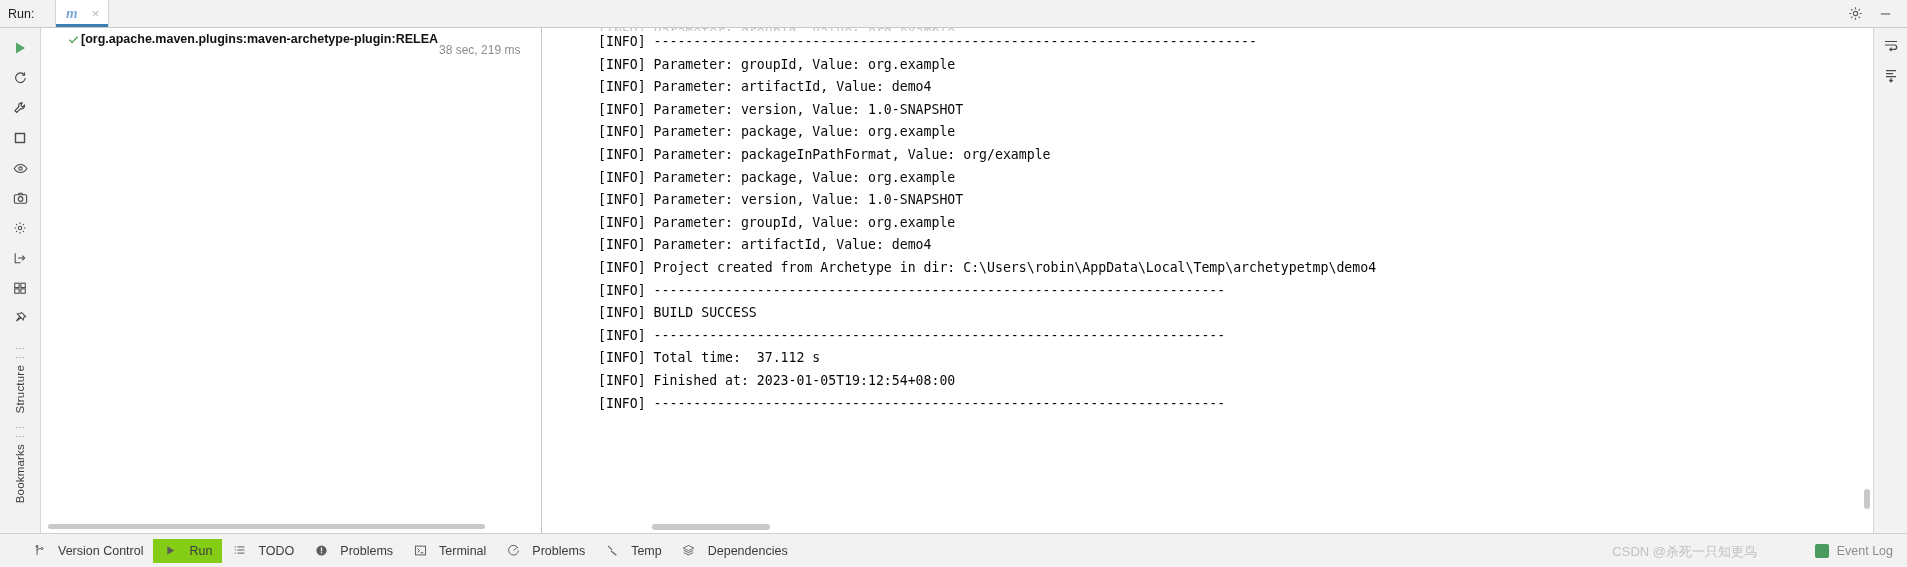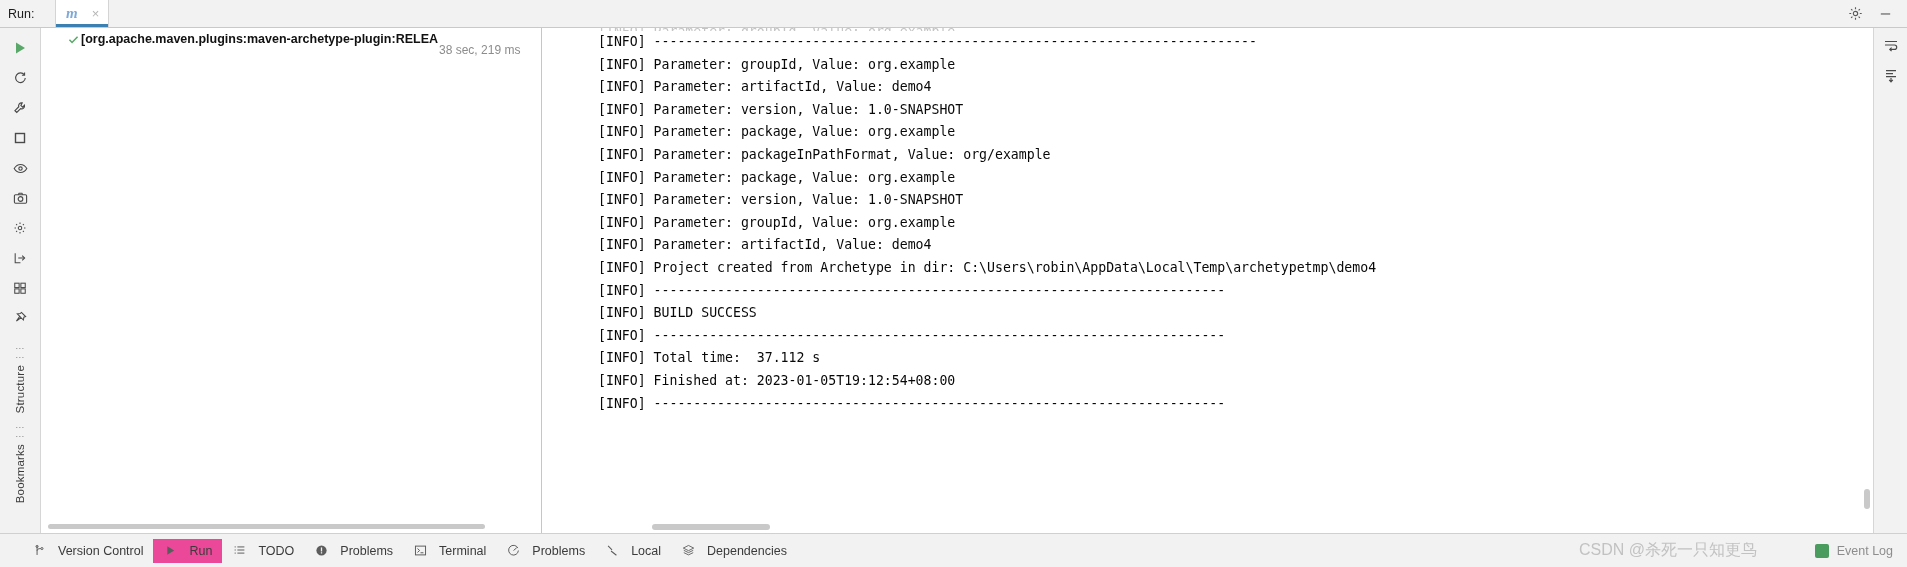--- a/index.html
+++ b/index.html
@@ -255,41 +255,41 @@
   .sb-item {
     display: flex;
     align-items: center;
     gap: 12px;
     height: 24px;
     padding: 0 10px;
     font-size: 12.5px;
     color: #3b3b3b;
     white-space: nowrap;
   }
-  .sb-item.active { background: #ec4899; text-align: center; }
+  .sb-item.active { background: #84cc16; text-align: center; }
   .sb-icon {
     width: 14px; height: 14px;
     display: flex; align-items: center; justify-content: center;
     color: #5c5c5c;
     font-size: 12px;
   }
   .sb-right {
     position: absolute;
     right: 14px;
     display: flex;
     align-items: flex-end;
     gap: 8px;
     font-size: 12.5px;
     color: #8d8d8d;
   }
   .watermark {
     position: absolute;
     right: 150px;
     bottom: 6px;
-    font-size: 16px;
+    font-size: 13px;
     color: #c2c2c2;
     white-space: nowrap;
     pointer-events: none;
   }
   .eventlog-icon {
     width: 14px; height: 14px;
     background: #4a9b5e;
     border-radius: 2px;
     display: inline-block;
   }
@@ -493,21 +493,21 @@
       </span>
       <span>Problems</span>
     </div>
 
     <div class="sb-item">
       <span class="sb-icon">
         <svg width="13" height="13" viewBox="0 0 16 16" fill="none" stroke="currentColor" stroke-width="1.3">
           <path d="M2.6 2.4l4.8 4.8M6.2 8.6l6.6 5.2"></path>
         </svg>
       </span>
-      <span>Local</span>
+      <span>Temp</span>
     </div>
 
     <div class="sb-item">
       <span class="sb-icon">
         <svg width="13" height="13" viewBox="0 0 16 16" fill="none" stroke="currentColor" stroke-width="1.1">
           <path d="M8 1.8L14.4 5 8 8.2 1.6 5z"></path>
             <path d="M2.2 7.8L8 10.6l5.8-2.8"></path>
             <path d="M2.2 10.6L8 13.4l5.8-2.8"></path>
         </svg>
       </span>

